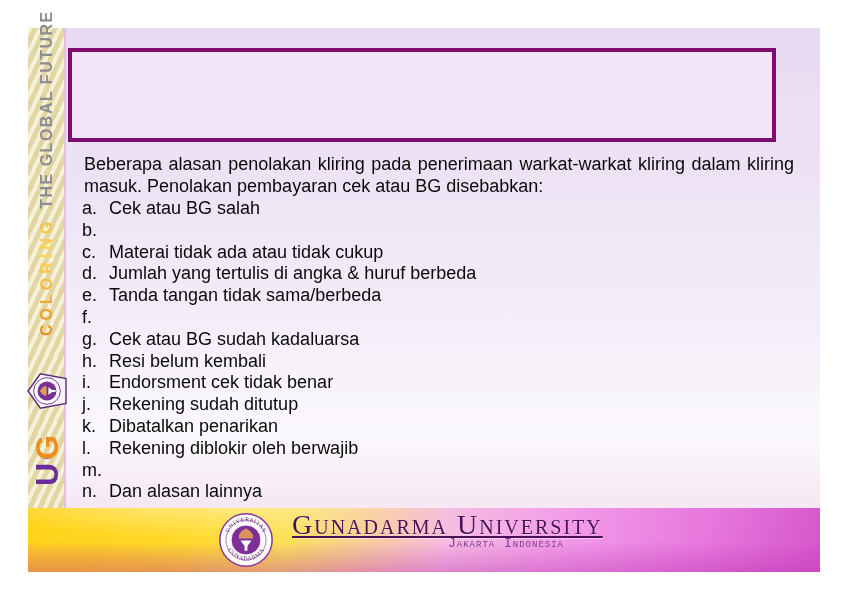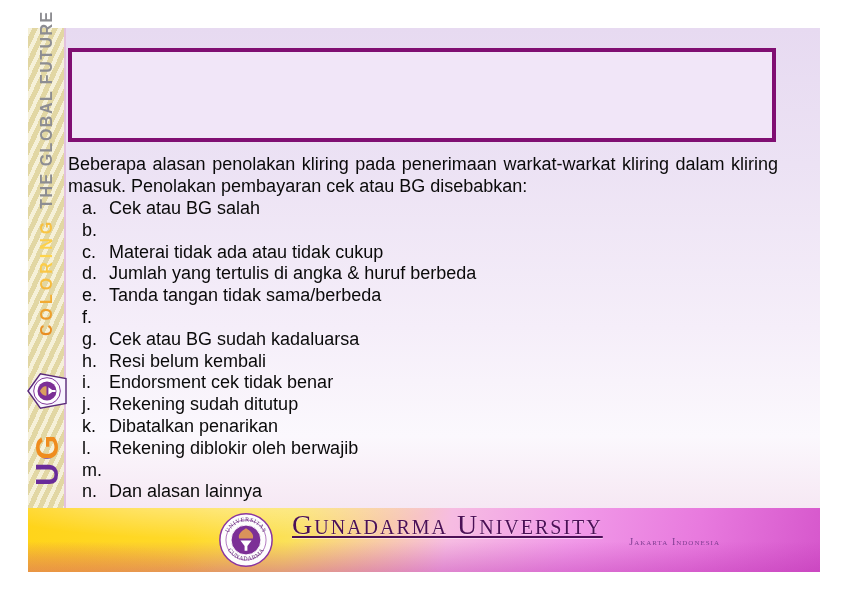--- a/index.html
+++ b/index.html
@@ -48,21 +48,21 @@
   }
   .slogan-rest {
     margin-left:9px; font-size:16px; font-weight:bold; letter-spacing:1.5px; color:#8d8d92;
   }
   
   .title-box {
     position:absolute; left:40px; top:20px; width:708px; height:94px;
     border:4px solid #800e72; background:#f1e6f8;
   }
   .intro {
-    position:absolute; left:40px; top:126px; width:710px;
+    position:absolute; left:56px; top:126px; width:710px;
     font-size:18px; line-height:21.8px; color:#0a0a0a; text-align:justify;
   }
   .reason-list { position:absolute; left:54px; top:170px; width:700px; }
   .reason-row { display:flex; font-size:18px; line-height:21.8px; color:#0a0a0a; }
   .reason-label { width:27px; flex:0 0 auto; }
   
   .footer-banner {
     position:absolute; left:0; top:480px; width:792px; height:64px;
     background-image:
       radial-gradient(ellipse 55% 130% at 22% -30%, rgba(255,255,255,0.55), rgba(255,255,255,0) 60%),
@@ -72,23 +72,23 @@
   }
   .footer-seal { position:absolute; left:190px; top:4px; width:56px; height:56px; }
   .footer-textwrap { position:absolute; left:264px; top:1px; width:452px; }
   .uni-name {
     font-family:"Liberation Serif", serif; font-variant:small-caps;
     font-size:28px; letter-spacing:2px; color:#4b1056;
     text-shadow:0 1px 1px rgba(255,255,255,0.45);
     text-decoration:underline;
   }
   .uni-loc {
-    font-family:Liberation Serif, serif; font-variant:small-caps;
-    font-size:10px; letter-spacing:1px; color:#7e3d90;
-    text-align:right; margin-top:-5px; padding-right:24px;
+    font-family:Liberation Mono, monospace; font-variant:small-caps;
+    font-size:13px; letter-spacing:1px; color:#7e3d90;
+    text-align:center; margin-top:-5px; padding-right:24px;
   }
 </style>
 </head>
 <body>
 
 <div class="page">
   <div class="slide">
 
     <div class="side-strip">
       <div class="strip-rotated">

